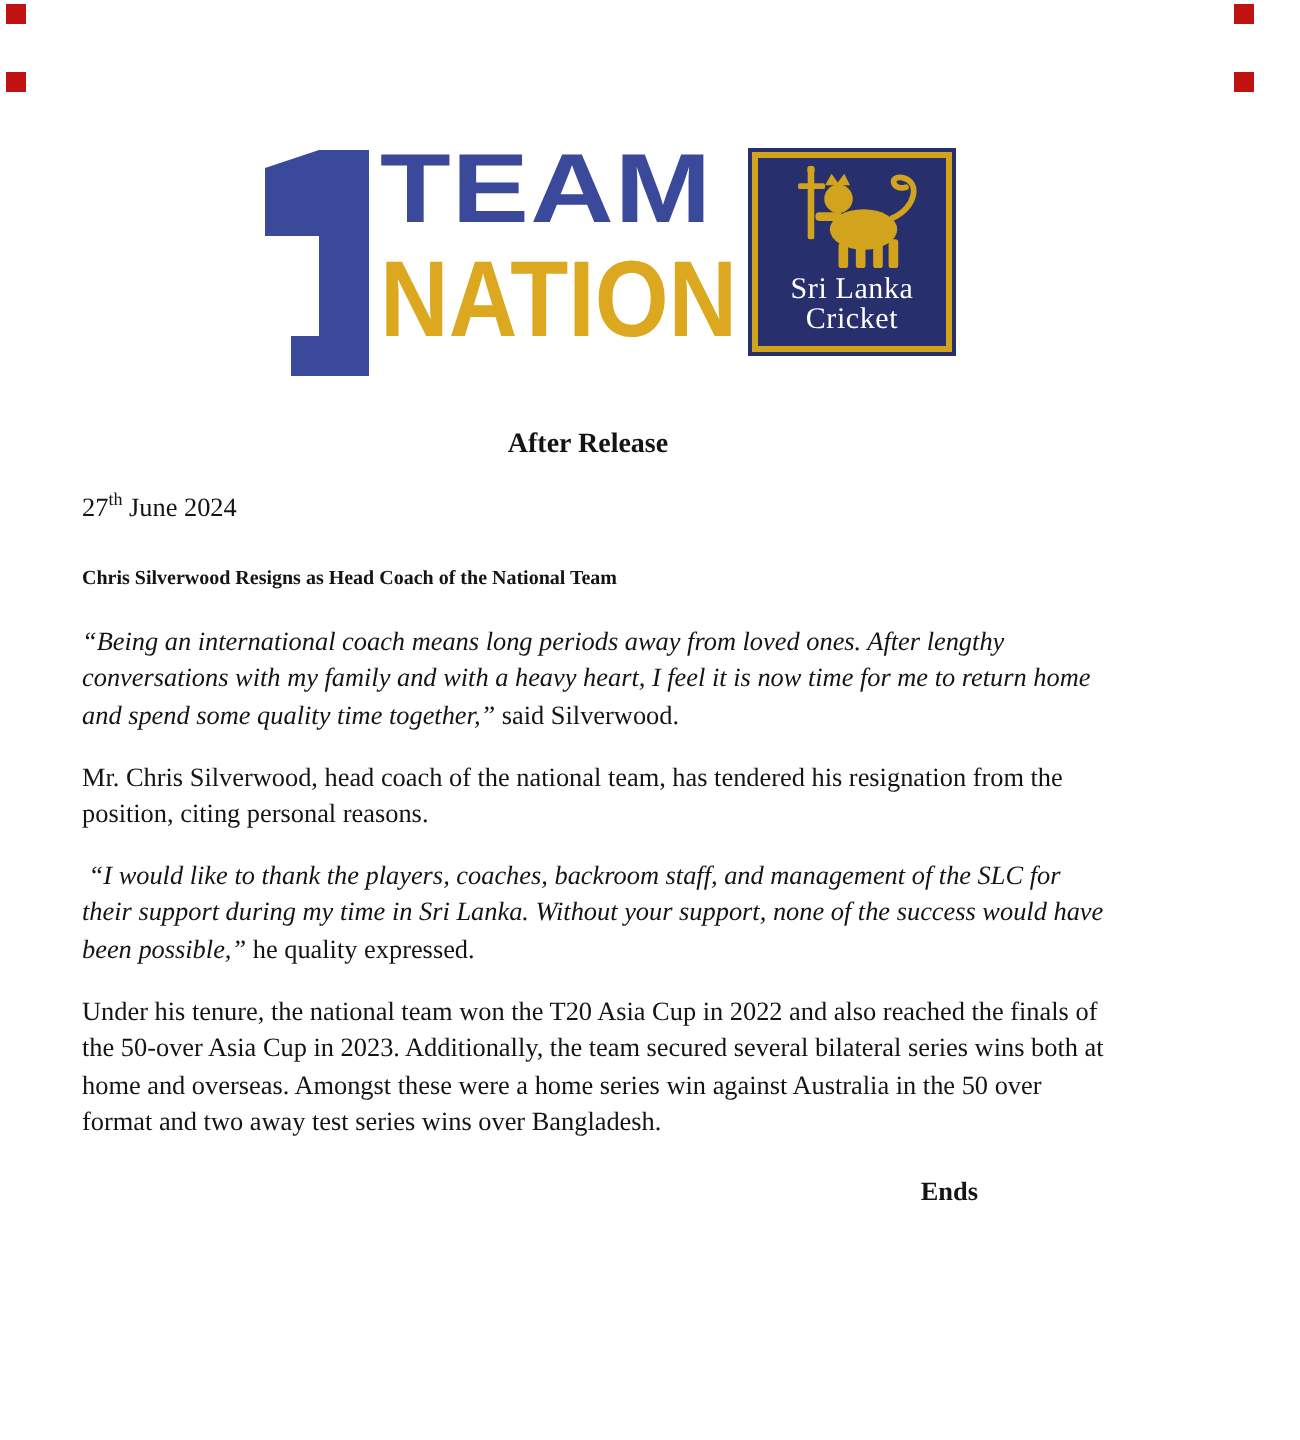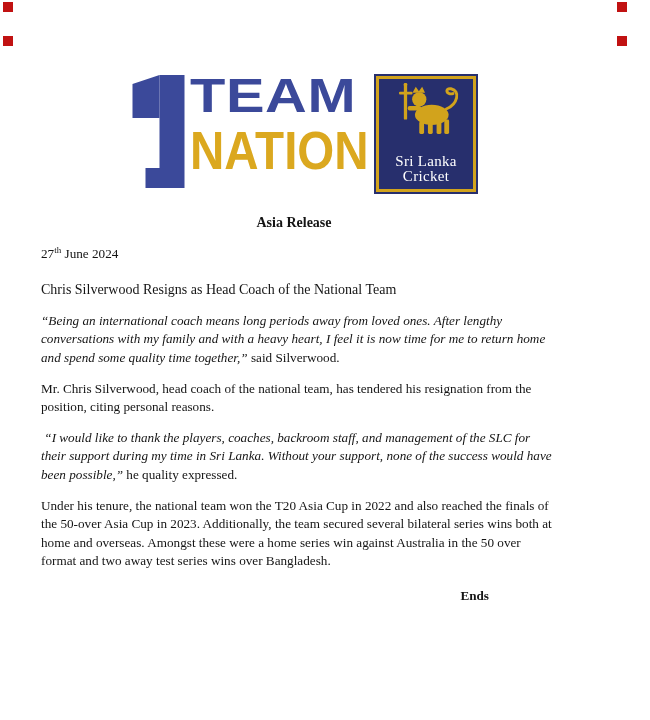--- a/index.html
+++ b/index.html
@@ -17,37 +17,37 @@
   .marker.tl{left:3px; top:2px;}   .marker.tr{left:617px; top:2px;}
   .marker.bl{left:3px; top:36px;}  .marker.br{left:617px; top:36px;}
 
   
   .logo{position:absolute; left:0; top:0; width:650px; height:200px;}
   .one-svg{position:absolute; left:132px; top:75px; width:53px; height:113px; color:var(--blue);}
   .word{position:absolute; left:190px; line-height:1; font-family:"Liberation Sans", sans-serif;
         font-weight:bold; transform-origin:left top; white-space:nowrap;}
   .word.team{top:71px; font-size:49px; letter-spacing:.5px; color:var(--blue); transform:scaleX(1.18);}
   .word.nation{top:123px; font-size:54px; letter-spacing:0; color:var(--gold); transform:scaleX(0.88);}
-  .emblem{position:absolute; left:374px; top:74px; width:104px; height:120px;
+  .emblem{position:absolute; left:374px; top:74px; width:104px; height:104px;
           background:var(--navy); padding:2px; box-sizing:border-box;}
   .emblem-inner{width:100%; height:100%; box-sizing:border-box; border:3px solid var(--gold-border);
                 background:var(--navy); position:relative;}
   .lion-svg{position:absolute; left:50%; top:4px; transform:translateX(-50%);
             width:74px; height:52px; color:var(--gold-border);}
   .emblem-text{position:absolute; bottom:5px; left:0; width:100%; text-align:center;
                color:#ffffff; font-size:15px; line-height:15px; letter-spacing:.3px;}
 
   
   .doc{position:absolute; left:41px; top:214px; width:584px;
        font-size:13.2px; line-height:18.6px;}
   .title{font-weight:bold; font-size:14px; text-align:center; padding-right:78px;
          margin:0 0 12px 0;}
   .date{margin:0 0 18px 0;}
   .date sup{font-size:9px; line-height:0;}
-  .headline{font-weight:normal; font-size:14px; margin:0 0 12px 0;}
+  .headline{font-weight:bold; font-size:10px; margin:0 0 12px 0;}
   .para{margin:0 0 12px 0; white-space:pre-wrap;}
   .para .it{font-style:italic;}
   .ends{font-weight:bold; text-align:right; padding-right:120px; margin:16px;}
 </style>
 </head>
 <body>
 
 <div class="page">
 
   <div class="marker tl"></div>
@@ -83,21 +83,21 @@
         </svg>
         <div class="emblem-text">
           <div>Sri Lanka</div>
           <div>Cricket</div>
         </div>
       </div>
     </div>
   </div>
 
   <div class="doc">
-    <h2 class="title">Asia Release</h2>
+    <h2 class="title">After Release</h2>
 
     <p class="date"><span>27</span><sup>th</sup><span> June 2024</span></p>
 
     <h3 class="headline">Chris Silverwood Resigns as Head Coach of the National Team</h3>
 
     <div id="paragraphs">
         <p class="para"><span class="it">“Being an international coach means long periods away from loved ones. After lengthy
 conversations with my family and with a heavy heart, I feel it is now time for me to return home
 and spend some quality time together,” </span><span>said Silverwood.</span></p>
         <p class="para"><span>Mr. Chris Silverwood, head coach of the national team, has tendered his resignation from the

